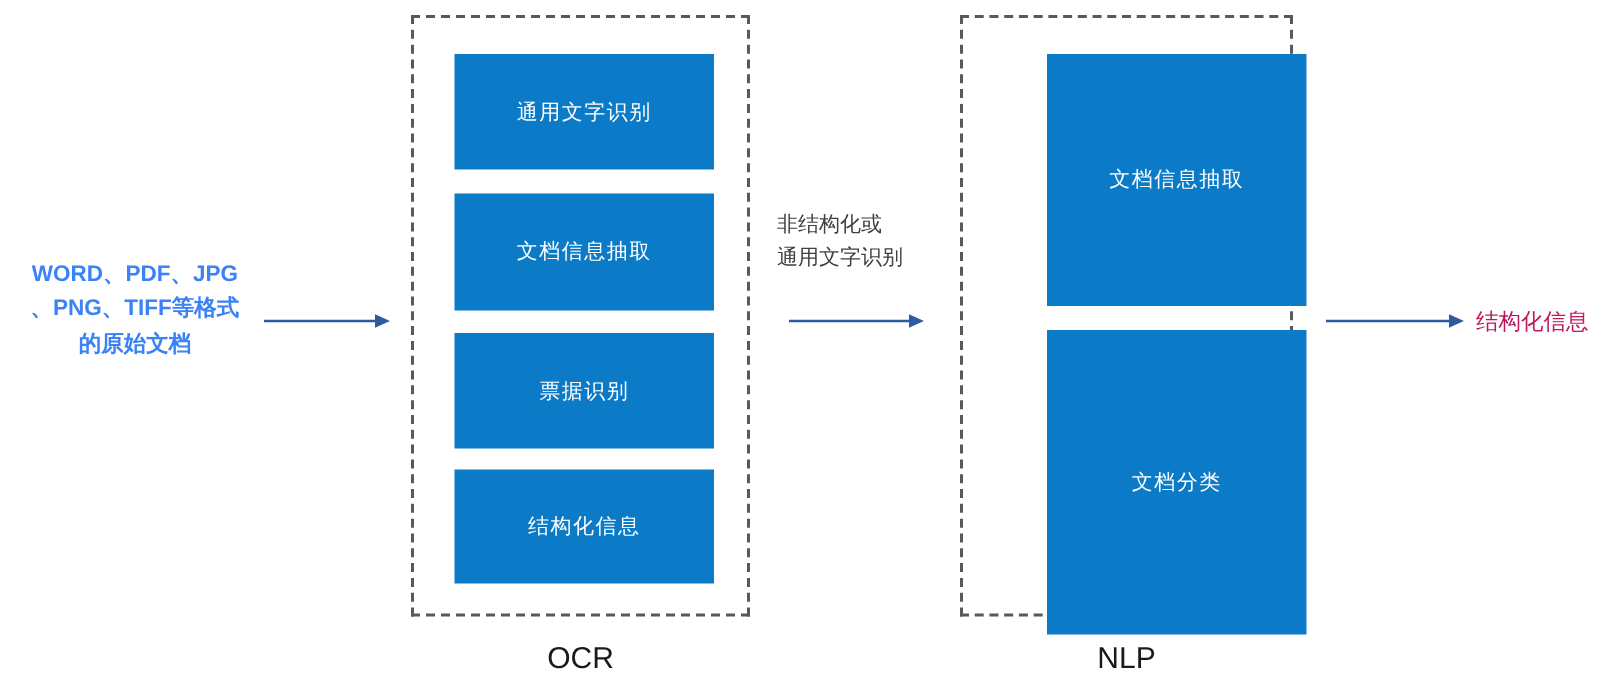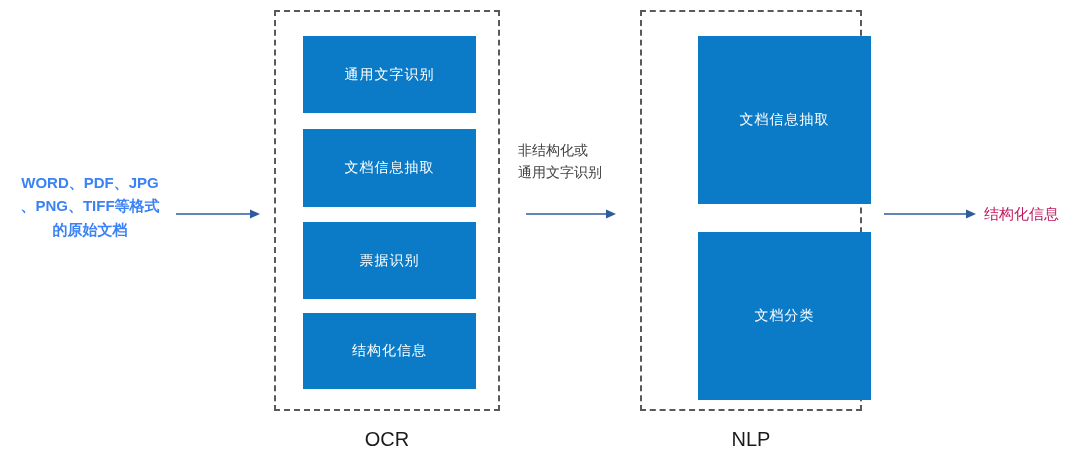--- a/index.html
+++ b/index.html
@@ -42,21 +42,21 @@
     font-family: "DejaVu Sans", "Liberation Sans", sans-serif;
   }
   .ocr-box { left: 303px; width: 173px; }
   #ocr-box-0 { top: 36px;  height: 77px; }
   #ocr-box-1 { top: 129px; height: 78px; }
   #ocr-box-2 { top: 222px; height: 77px; }
   #ocr-box-3 { top: 313px; height: 76px; }
 
   .nlp-box { left: 698px; width: 173px; }
   #nlp-box-0 { top: 36px;  height: 168px; }
-  #nlp-box-1 { top: 220px; height: 168px; margin-top: 12px; }
+  #nlp-box-1 { top: 220px; height: 203px; }
 
   
   .group-caption {
     position: absolute;
     font-size: 20px;
     color: #1a1a1a;
     text-align: center;
     font-family: "Liberation Sans", sans-serif;
   }
   #ocr-caption { left: 274px; top: 428px; width: 226px; }

